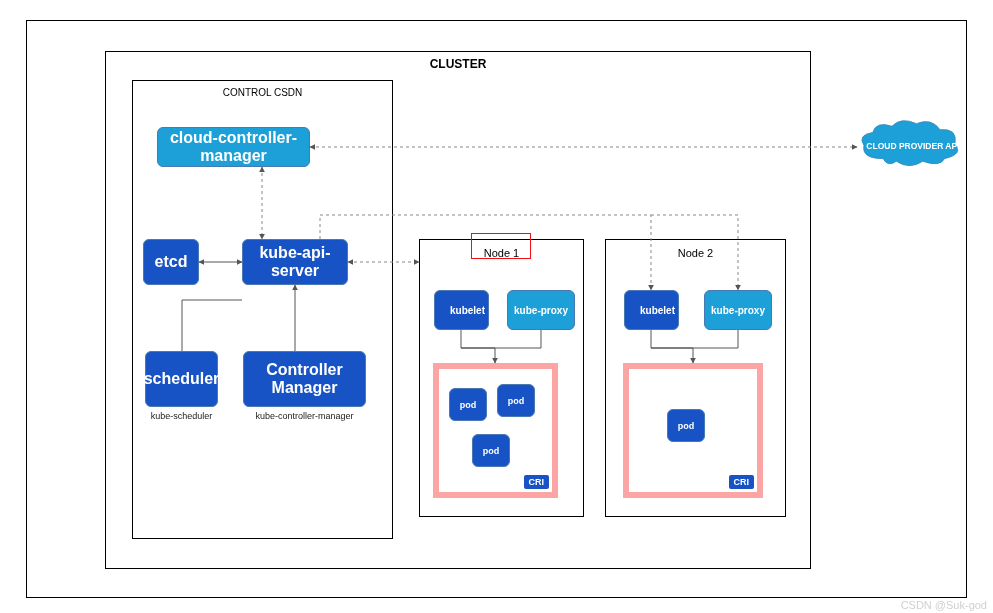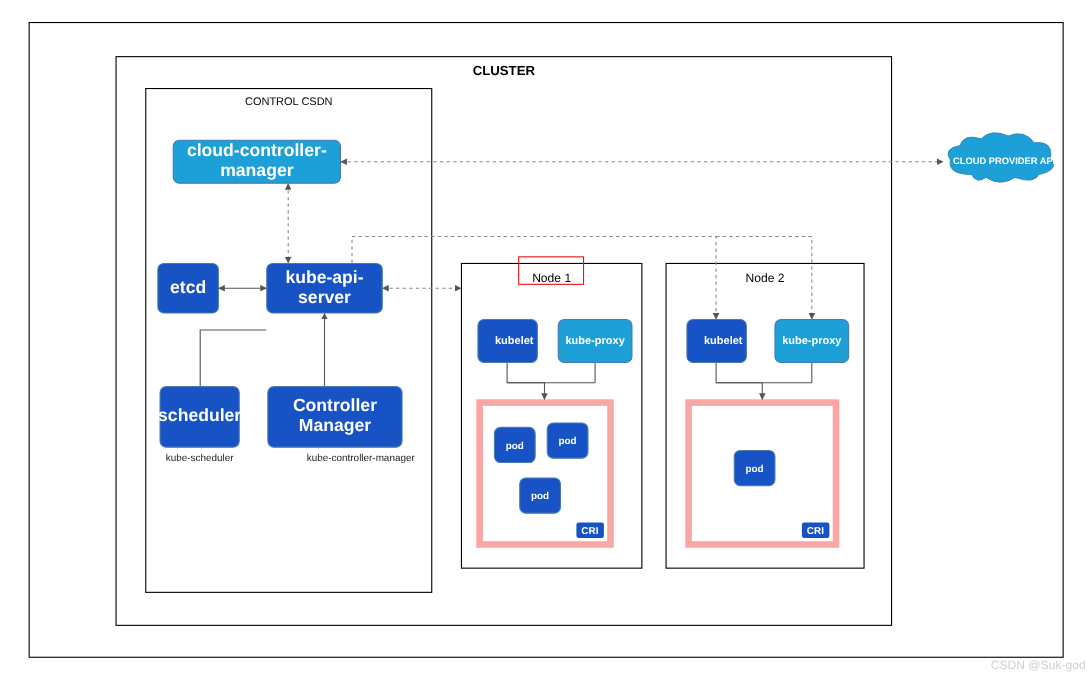--- a/index.html
+++ b/index.html
@@ -62,21 +62,21 @@
   .apiserver { left: 242px; top: 239px; width: 106px; height: 46px; }
   .scheduler { left: 145px; top: 351px; width: 73px; height: 56px; text-align: right; }
   .ctrlmgr { left: 243px; top: 351px; width: 123px; height: 56px; }
   .caption {
     position: absolute;
     font-size: 9px;
     color: #222;
     text-align: center;
   }
   .cap-scheduler { left: 145px; top: 411px; width: 73px; }
-  .cap-ctrlmgr { left: 232px; top: 411px; width: 145px; text-align: right; }
+  .cap-ctrlmgr { left: 232px; top: 411px; width: 145px; }
   .node-frame {
     position: absolute;
     border: 1px solid #000;
   }
   .node1 { left: 419px; top: 239px; width: 165px; height: 278px; padding-left: 24px; }
   .node2 { left: 605px; top: 239px; width: 181px; height: 278px; }
   .node-title {
     position: absolute;
     left: 50%; transform: translateX(-50%);
     top: 7px;

